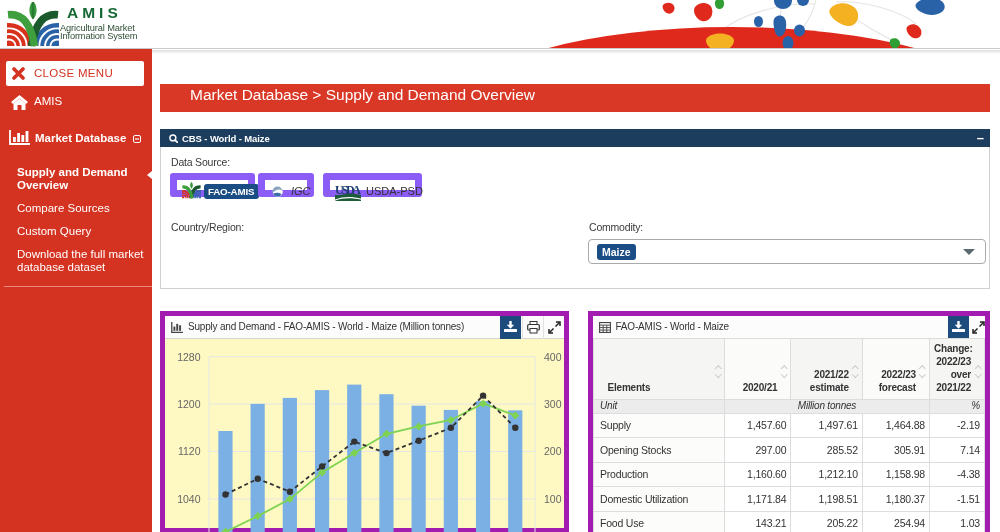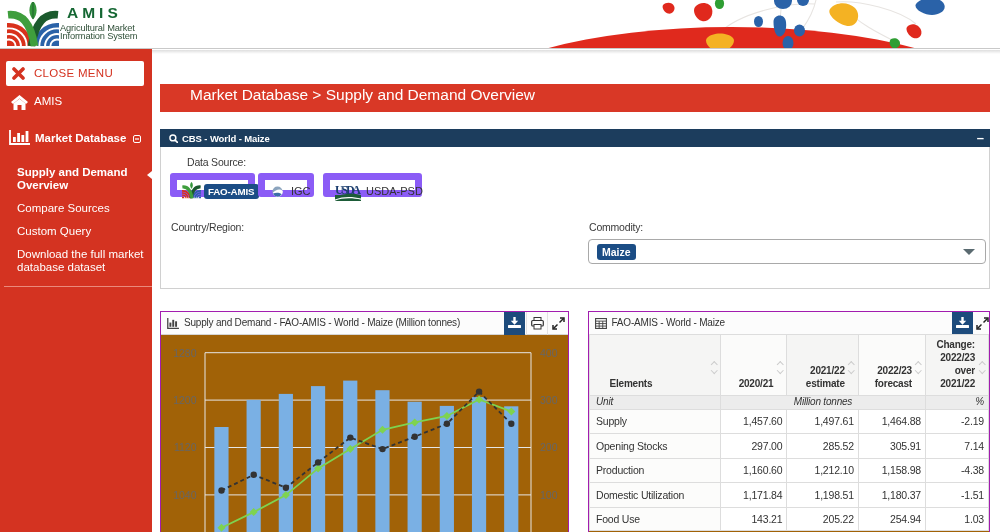--- a/index.html
+++ b/index.html
@@ -38,21 +38,21 @@
   border-radius:3px; }
 .badge { display:inline-block; white-space:nowrap; background:#1b4d85; color:#fff; font-size:10.5px; font-weight:bold;
   border-radius:3px; padding:1.5px 7px 2.5px; }
 .drop { position:absolute; top:92.1px; height:25.5px; background:#fff; border:1px solid #a9a9a9;
   border-radius:4px; }
 .drop .badge { position:absolute; left:8px; top:4px; padding:2px 5.5px 2.5px; font-size:10.5px; }
 .drop .tri { position:absolute; right:10px; top:9.5px; width:0; height:0;
   border-left:6px solid transparent; border-right:6px solid transparent; border-top:6.5px solid #5a6a70; }
 
 
-.panel { position:absolute; top:310.5px; background:#a16207; border:1px solid #a21caf; }
+.panel { position:absolute; top:310.5px; background:#fef9c3; border:5px solid #a21caf; }
 .phead { position:absolute; left:0; top:0; width:100%; height:23.5px; background:#fcfcfc;
   border-bottom:1px solid #d5d5d5; }
 .phead .pt { position:absolute; left:23px; top:5.5px; font-size:10px; letter-spacing:-0.2px; color:#333; white-space:nowrap; }
 .dlbtn { position:absolute; top:0; width:21.5px; height:23.5px; background:#1d4b7c; }
 .hicon { position:absolute; top:0; width:21px; height:23.5px; border-left:1px solid #e2e2e2; }
 
 
 #dtable { position:absolute; left:0; top:22.5px; width:100%; border-collapse:collapse;
   table-layout:fixed; }
 #dtable th, #dtable td { border:1px solid #ddd; color:#333;
@@ -187,42 +187,42 @@
   <div id="cbs">
     <div id="cbshead">
       <svg style="position:absolute;left:8.5px;top:4.5px" width="9.5" height="9.5" viewBox="0 0 11 11">
         <circle cx="4.5" cy="4.5" r="3.4" fill="none" stroke="#fff" stroke-width="1.7"></circle>
         <path d="M 7,7 L 10.3,10.3" stroke="#fff" stroke-width="1.9" stroke-linecap="round"></path>
       </svg>
       <span class="t">CBS - World - Maize</span>
         <span class="minus">–</span>
     </div>
     <div id="cbsbody">
-      <div class="lbl" style="left:26px; top:9.7px;">Data Source:</div>
+      <div class="lbl" style="left:10px; top:9.7px;">Data Source:</div>
       <div class="srcbtn" style="left:8.5px; width:85px;">
         <svg style="position:absolute;left:5px;top:2.5px" width="19" height="17" viewBox="0 0 52 45">
           <g clip-path="url(#redclip)">
             <circle cx="2" cy="44" r="20.5" fill="none" stroke="#d8311c" stroke-width="4.5"></circle>
             <circle cx="2" cy="44" r="14.5" fill="none" stroke="#d8311c" stroke-width="4"></circle>
             <circle cx="2" cy="44" r="9" fill="none" stroke="#d8311c" stroke-width="3.5"></circle>
             <circle cx="2" cy="44" r="4.8" fill="#d8311c"></circle>
           </g>
           <g clip-path="url(#bluclip)">
             <circle cx="50" cy="44" r="20.5" fill="none" stroke="#2a62a8" stroke-width="4.5"></circle>
             <circle cx="50" cy="44" r="14.5" fill="none" stroke="#2a62a8" stroke-width="4"></circle>
             <circle cx="50" cy="44" r="9" fill="none" stroke="#2a62a8" stroke-width="3.5"></circle>
             <circle cx="50" cy="44" r="4.8" fill="#2a62a8"></circle>
           </g>
           <path d="M 51,12.8 C 38,11.5 28.5,19 24.5,44" fill="none" stroke="#1b5a2d" stroke-width="8.5"></path>
           <path d="M 1,12.8 C 14,11.5 23.5,19 27.5,44" fill="none" stroke="#3f9e3d" stroke-width="8.5"></path>
           <path d="M 26,-1 C 30.5,3 31,13 26,17.5 C 21,13 21.5,3 26,-1 Z" fill="#35973b"></path>
         </svg>
         <span class="badge" style="position:absolute; left:27px; top:4.5px; font-size:9.8px; padding:1.5px 4.5px 2.5px; letter-spacing:-0.2px;">FAO-AMIS</span>
       </div>
-      <div class="srcbtn" style="left:97px; width:56px;">
+      <div class="srcbtn" style="left:97px; width:56px;font-style:italic;">
         <svg style="position:absolute;left:6.5px;top:6px" width="11" height="11" viewBox="0 0 13 13">
           <circle cx="6.5" cy="6.5" r="6" fill="#8ba4bd"></circle>
           <path d="M 1,8 A 5.8,5.8 0 0 0 12.6,5.5 C 9,2.5 4,4.5 1,8 Z" fill="#fff"></path>
           <path d="M 1.2,9 A 5.8,5.8 0 0 0 11.5,9.8 C 8,7.5 4.5,7.8 1.2,9 Z" fill="#3c6da8"></path>
         </svg>
         <span style="position:absolute; left:26px; top:5.5px; font-size:11px; color:#333;">IGC</span>
       </div>
       <div class="srcbtn" style="left:162px; width:99px;">
         <svg style="position:absolute;left:5px;top:3px" width="26" height="18" viewBox="0 0 26 18">
           <rect x="0" y="12" width="26" height="2" fill="#1d5c38"></rect>
@@ -363,21 +363,21 @@
     <table id="dtable">
       <colgroup>
         <col style="width:131.5px">
           <col style="width:66.4px">
           <col style="width:71.4px">
           <col style="width:67.2px">
           <col>
       </colgroup>
       <thead>
         <tr>
-          <th class="c1" style="text-align:left; padding-left:20px; height:56px;">Elements<span class="carets">
+          <th class="c1" style="text-align:left; padding-left:14px; height:56px;">Elements<span class="carets">
                 <span class="up"></span>
                 <span class="dn"></span>
               </span></th>
           <th class="c2">2020/21<span class="carets">
                 <span class="up"></span>
                 <span class="dn"></span>
               </span></th>
           <th class="c1">2021/22<br>estimate<span class="carets">
                 <span class="up"></span>
                 <span class="dn"></span>

